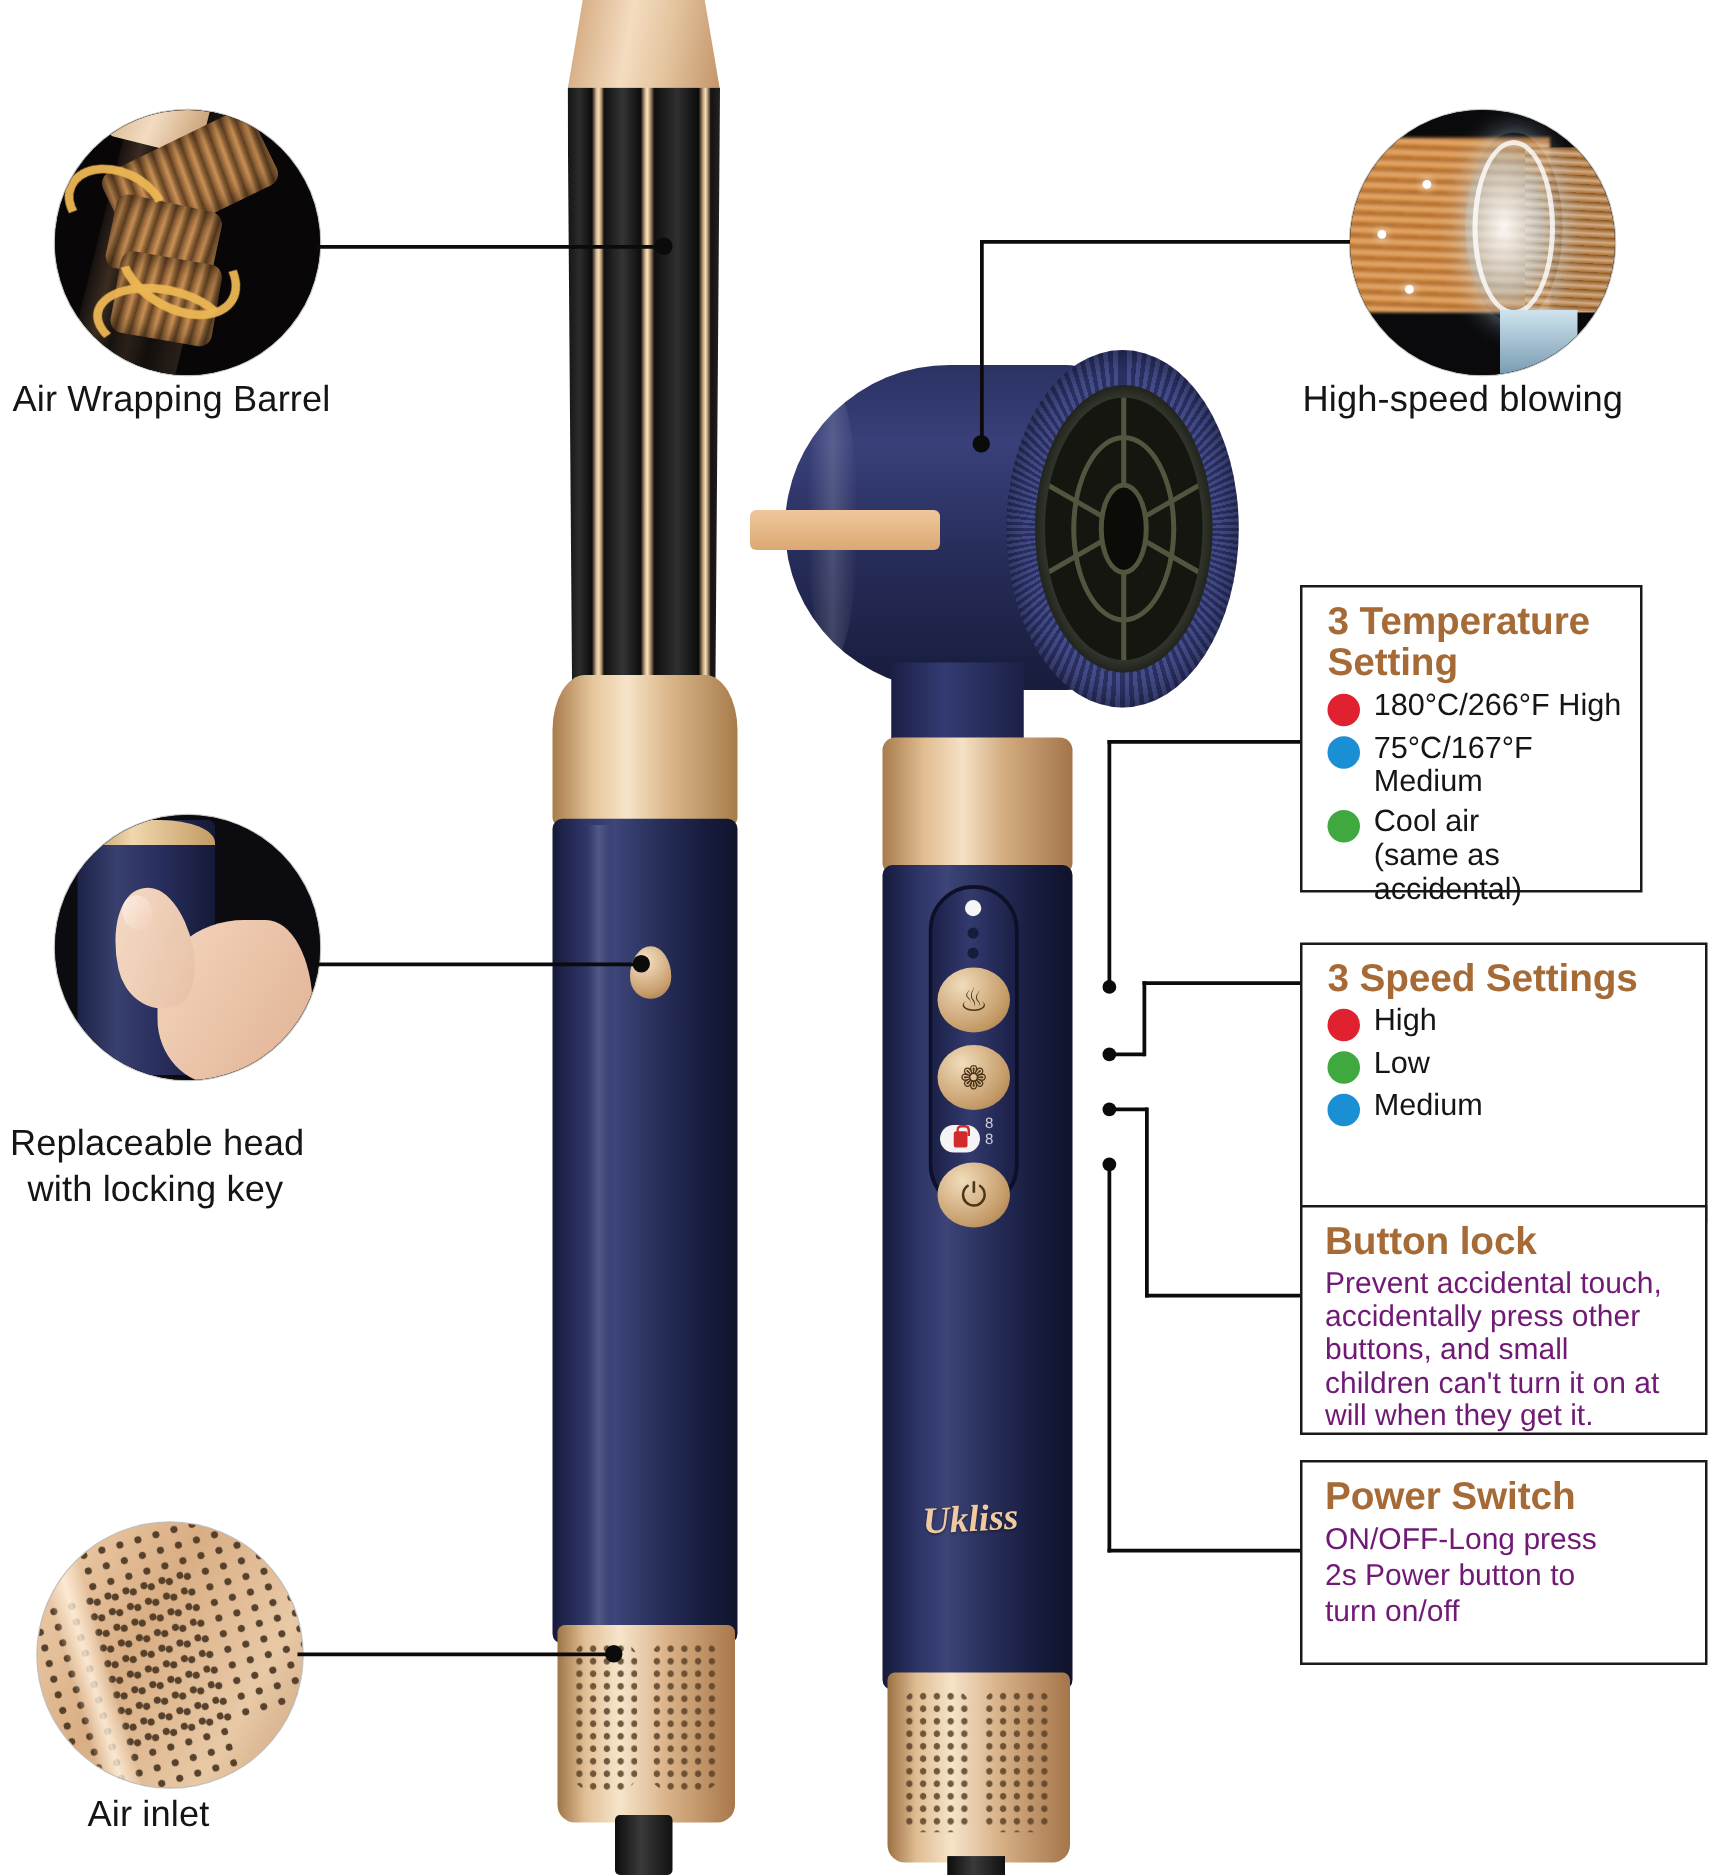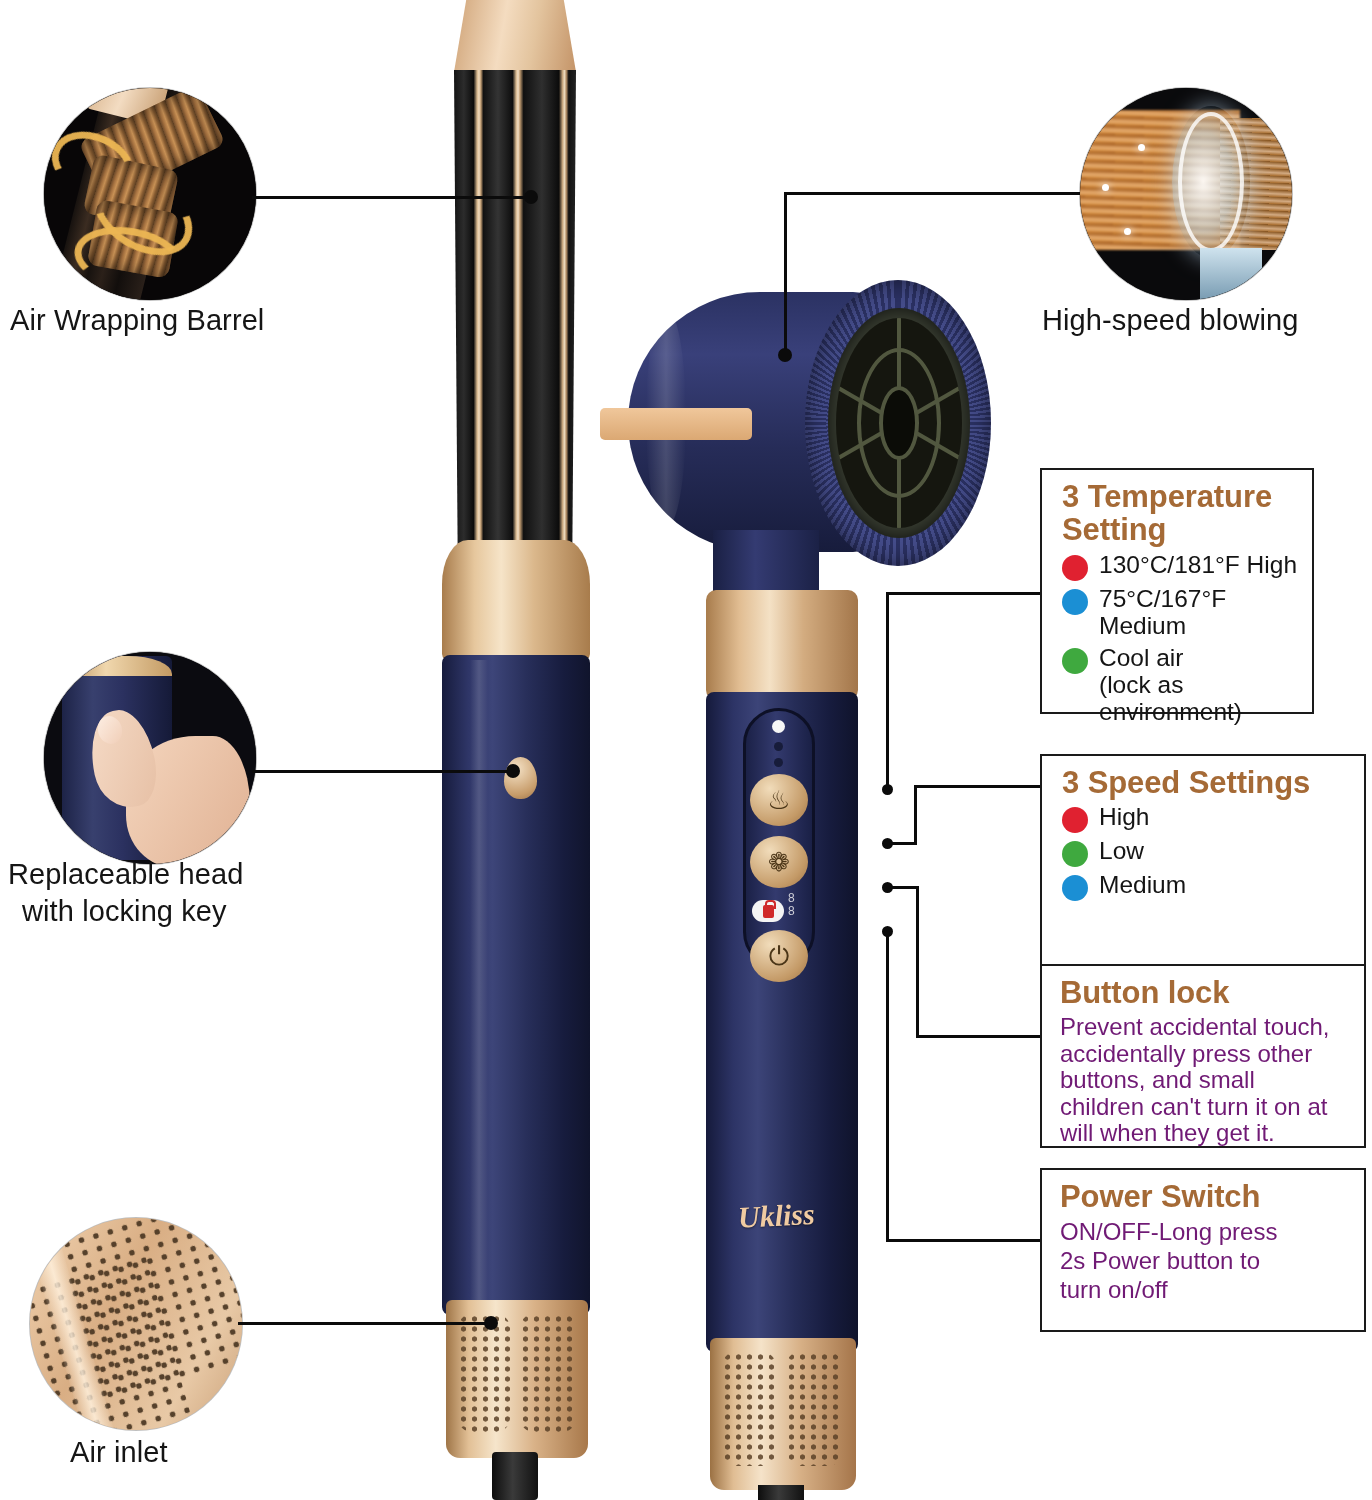--- a/index.html
+++ b/index.html
@@ -441,21 +441,21 @@
     <div class="bg"></div>
     <div class="body"></div>
     <div class="gold"></div>
     <div class="btn"></div>
     <div class="palm"></div>
     <div class="thumb"></div>
     <div class="nail"></div>
   </div>
   <div class="lead h" style="left:252px; top:770px; width:262px;"></div>
   <div class="dot" style="left:506px; top:764px;"></div>
-  <div class="caption" style="left:8px; top:856px; width:320px;">
+  <div class="caption" style="left:8px; top:897px; width:320px;">
     <span>Replaceable head</span><br>
     <span style="padding-left:14px;">with locking key</span>
   </div>
 
   <div class="inset" id="inset-mesh">
     <div class="bg"></div>
     <div class="panel p1"></div>
     <div class="panel p2"></div>
     <div class="rib"></div>
   </div>
@@ -481,31 +481,31 @@
   <div class="lead v" style="left:886px; top:930px; height:312px;"></div>
   <div class="lead h" style="left:886px; top:1239px; width:154px;"></div>
 
   <div class="callout" id="callout-temperature" style="left:1040px; top:468px; width:274px; height:246px;">
     <h3>
       <span>3 Temperature</span><br>
       <span>Setting</span>
     </h3>
     <div class="opt">
       <span class="swatch" style="background:#e02130;"></span>
-      <span class="txt">130°C/181°F High</span>
+      <span class="txt">180°C/266°F High</span>
     </div>
     <div class="opt">
       <span class="swatch" style="background:#1b8fd4;"></span>
       <span class="txt">75°C/167°F Medium</span>
     </div>
     <div class="opt">
       <span class="swatch" style="background:#3fa93f;"></span>
       <span class="txt">
         <span>Cool air</span><br>
-        <span>(lock as environment)</span>
+        <span>(same as accidental)</span>
       </span>
     </div>
   </div>
 
   <div class="callout" id="callout-speed" style="left:1040px; top:754px; width:326px; height:224px;">
     <h3>3 Speed Settings</h3>
     <div class="opt">
       <span class="swatch" style="background:#e02130;"></span>
       <span class="txt">High</span>
     </div>

